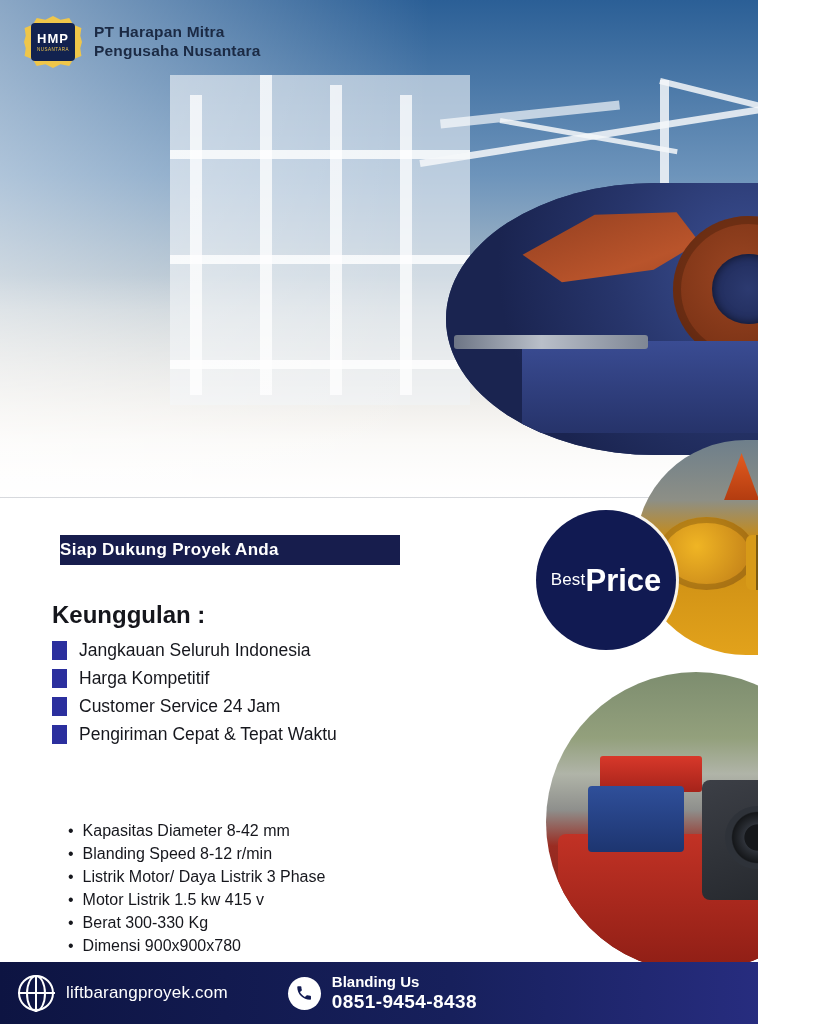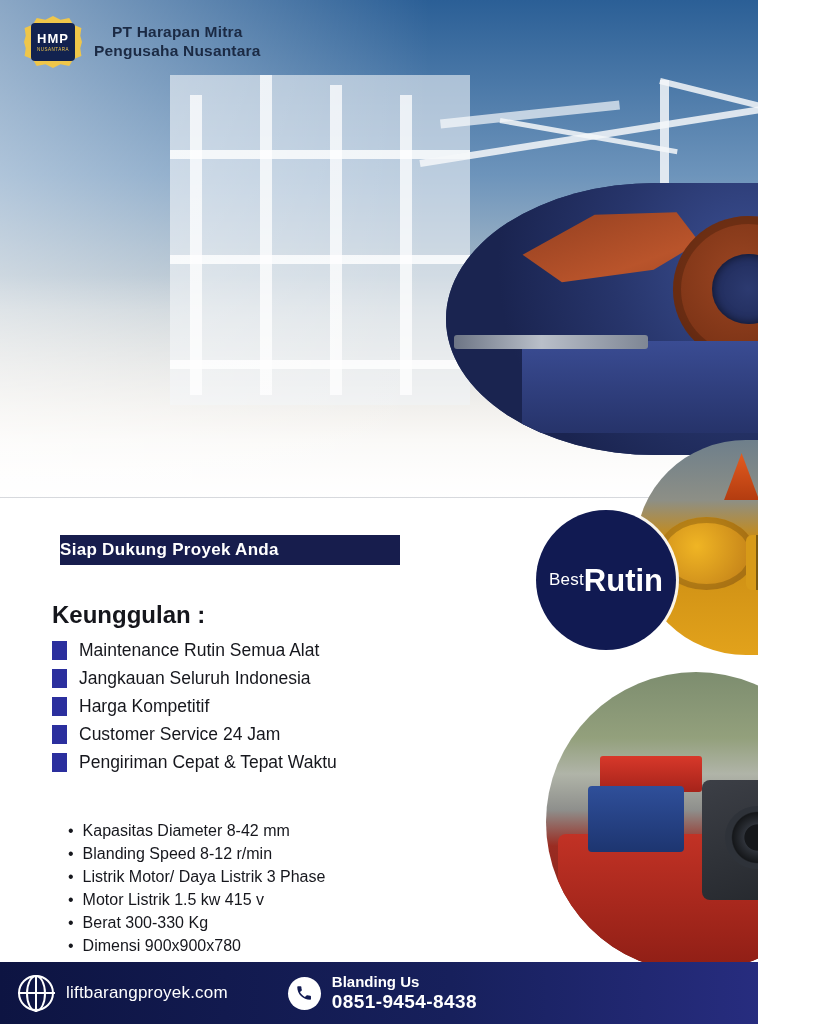--- a/index.html
+++ b/index.html
@@ -59,21 +59,21 @@
   .logo-badge .inner {
     position: absolute; inset: 7px; background: #12224f; border-radius: 4px;
     display: flex; flex-direction: column; align-items: center; justify-content: center;
   }
   .logo-badge .hmp {
     color: #ffffff; font-weight: bold; font-size: 13px; letter-spacing: 1px; line-height: 1;
   }
   .logo-badge .sub {
     color: #efc64a; font-size: 4.5px; letter-spacing: .5px; margin-top: 2px;
   }
-  .brand-text { line-height: 1.22; text-align: center; }
+  .brand-text { line-height: 1.22; }
   .brand-text div {
     font-size: 15.5px; color: #1b2a44; font-weight: bold; letter-spacing: .2px;
   }
 
   
   .headline { position: absolute; left: 52px; top: 186px; z-index: 20; }
   .h-jasa {
     font-family: "DejaVu Sans", sans-serif;
     font-size: 54px; font-weight: bold; font-stretch: condensed;
     letter-spacing: 1px; color: #111018;
@@ -306,24 +306,20 @@
     </div>
   </div>
 
 
   <div class="tagline">Siap Dukung Proyek Anda</div>
 
   <div class="sec-title" id="keunggulan-title">Keunggulan :</div>
   <div class="adv-list">
     <div class="adv-item">
       <span class="adv-bullet"></span>
-      <span class="adv-label">Maintenance Rutin Semua Alat</span>
-    </div>
-    <div class="adv-item">
-      <span class="adv-bullet"></span>
       <span class="adv-label">Jangkauan Seluruh Indonesia</span>
     </div>
     <div class="adv-item">
       <span class="adv-bullet"></span>
       <span class="adv-label">Harga Kompetitif</span>
     </div>
     <div class="adv-item">
       <span class="adv-bullet"></span>
       <span class="adv-label">Customer Service 24 Jam</span>
     </div>
@@ -381,21 +377,21 @@
     <div class="ph3">
       <div class="red-body"></div>
       <div class="red-top"></div>
       <div class="blue-box"></div>
       <div class="dark-plate"></div>
     </div>
   </div>
 
   <div class="best-price">
     <div class="bp-best">Best</div>
-    <div class="bp-price">Rutin</div>
+    <div class="bp-price">Price</div>
   </div>
 
   <div class="footer">
     <div class="globe">
         <span class="ell"></span>
       </div>
     <div class="site">liftbarangproyek.com</div>
     <div class="contact">
       <div class="phone-circle">
         <svg viewBox="0 0 24 24" aria-hidden="true">

